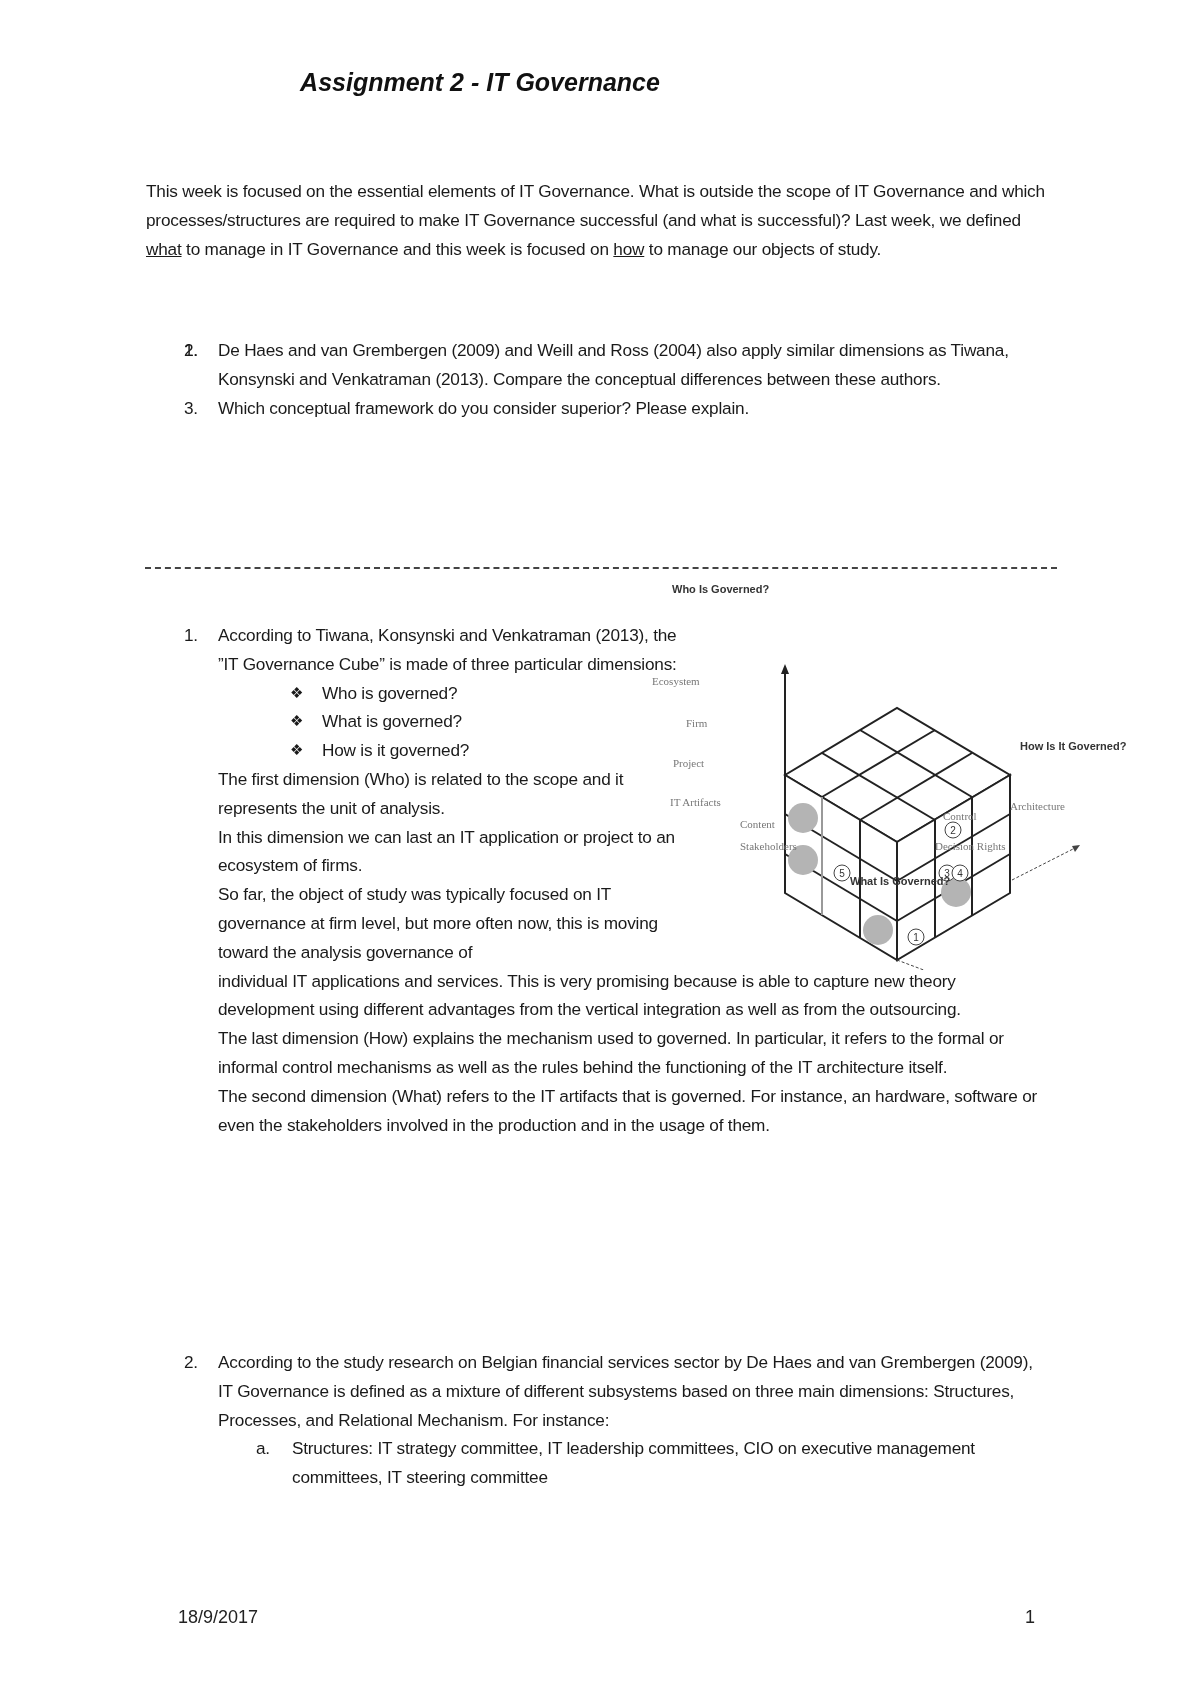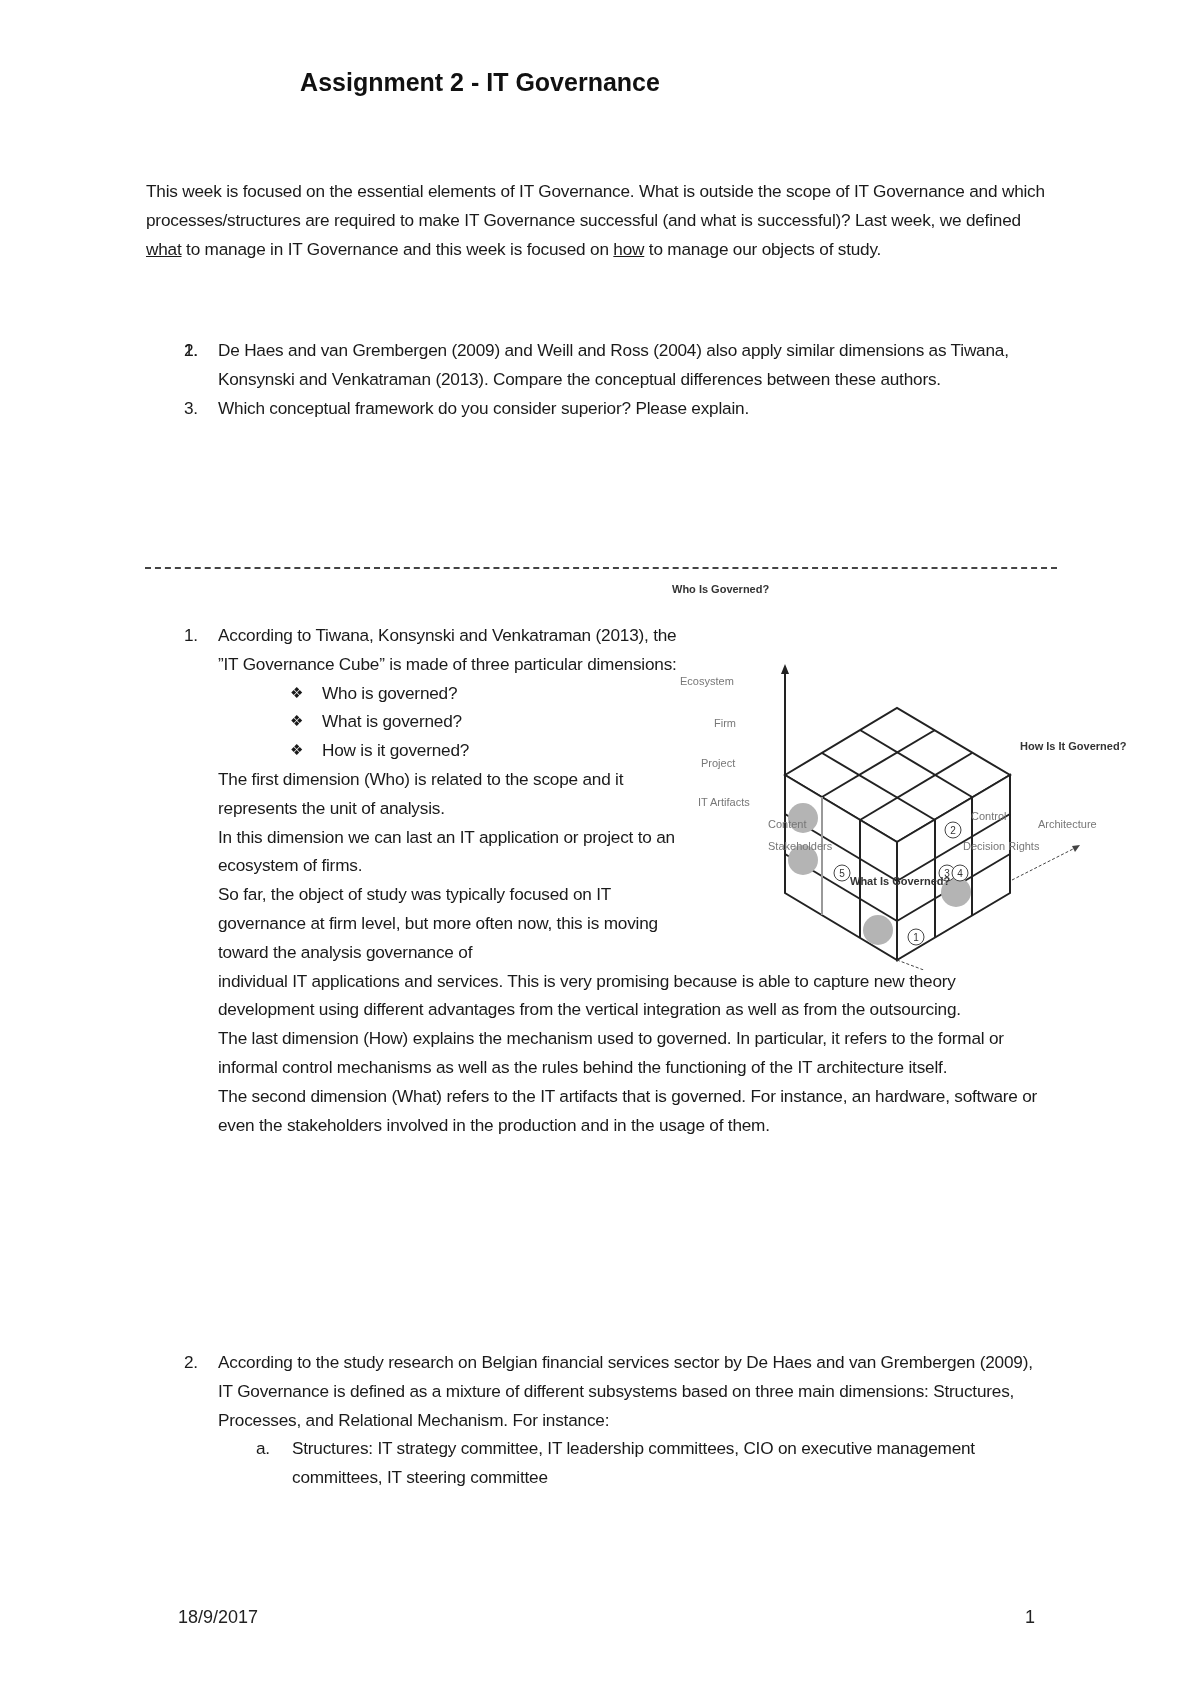--- a/index.html
+++ b/index.html
@@ -1,39 +1,39 @@
 <!DOCTYPE html>
 <html><head>
 <meta charset="utf-8">
 <style>
   html, body { margin: 0; padding: 0; background: #ffffff; }
   body { width: 1200px; height: 1697px; position: relative; overflow: hidden;
          font-family: "Liberation Sans", "DejaVu Sans", sans-serif; color: #111; }
   .page { position: absolute; inset: 0; }
   .title { position: absolute; top: 68px; left: 0; width: 960px; text-align: center;
-           font-family: "Liberation Sans", sans-serif; font-weight: bold; font-size: 25px; color: #111; }
+           font-family: "Liberation Sans", sans-serif; font-weight: bold; font-size: 25px; color: #111; font-style: italic; }
   .body-text { font-family: "Liberation Sans", sans-serif; font-size: 17.2px; line-height: 28.8px; color: #1a1a1a; letter-spacing: -0.2px; }
   .intro { position: absolute; top: 177px; left: 146px; width: 900px; }
   .u { text-decoration: underline; }
   .qlist { position: absolute; top: 336px; left: 146px; width: 900px; }
   .qitem { position: relative; padding-left: 72px; }
   .qnum { position: absolute; left: 38px; top: 0; }
   .divider { position: absolute; top: 567px; left: 145px; width: 912px; height: 0;
              border-top: 2px dashed #444; }
   .answer1 { position: absolute; top: 621px; left: 146px; width: 900px; }
   .a-head { position: relative; padding-left: 72px; }
   .narrow { width: 470px; }
   .bullets { padding-left: 72px; }
   .bullet { position: relative; padding-left: 32px; }
   .bullet .dia { position: absolute; left: 0; top: 0; font-size: 15px; }
   .answer2 { position: absolute; top: 1348px; left: 146px; width: 900px; }
   .sub { position: relative; padding-left: 146px; }
   .sublbl { position: absolute; left: 110px; top: 0; }
   .figure { position: absolute; left: 700px; top: 630px; width: 470px; height: 340px; }
-  .fig-lbl { position: absolute; font-family: Liberation Sans, sans-serif; font-size: 11px; color: #777; white-space: nowrap; margin-left: 28px; }
+  .fig-lbl { position: absolute; font-family: Liberation Serif, serif; font-size: 11px; color: #777; white-space: nowrap; }
   .fig-axis { position: absolute; font-family: "Liberation Sans", sans-serif; font-size: 11px; font-weight: bold; color: #333; white-space: nowrap; }
   .footer-date { position: absolute; top: 1607px; left: 146px; font-family: "Liberation Sans", sans-serif; font-size: 18px; color: #222; margin-left: 32px; }
   .footer-page { position: absolute; top: 1607px; left: 1025px; font-family: "Liberation Sans", sans-serif; font-size: 18px; color: #222; }
 </style>
 </head>
 <body>
 
 <div class="page">
 
   <div class="title">Assignment 2 - IT Governance</div>
@@ -133,21 +133,21 @@
     </svg>
     <div class="fig-axis" style="left:-28px;top:-47px">Who Is Governed?</div>
     <div class="fig-axis" style="left:320px;top:110px">How Is It Governed?</div>
     <div class="fig-axis" style="left:150px;top:245px">What Is Governed?</div>
     <div class="fig-lbl" style="left:-48px;top:45px">Ecosystem</div>
     <div class="fig-lbl" style="left:-14px;top:87px">Firm</div>
     <div class="fig-lbl" style="left:-27px;top:127px">Project</div>
     <div class="fig-lbl" style="left:-30px;top:166px">IT Artifacts</div>
     <div class="fig-lbl" style="left:40px;top:188px">Content</div>
     <div class="fig-lbl" style="left:40px;top:210px">Stakeholders</div>
-    <div class="fig-lbl" style="left:310px;top:188px">Architecture</div>
+    <div class="fig-lbl" style="left:310px;top:170px">Architecture</div>
     <div class="fig-lbl" style="left:243px;top:180px">Control</div>
     <div class="fig-lbl" style="left:235px;top:210px">Decision Rights</div>
   </div>
 
   <div class="answer2 body-text">
     <div class="a-head">
       <span class="qnum">2.</span>
       <div style="width:828px">According to the study research on Belgian financial services sector by De Haes and van Grembergen (2009), IT Governance is defined as a mixture of different subsystems based on three main dimensions: Structures, Processes, and Relational Mechanism. For instance:</div>
     </div>
     <div class="sub">

